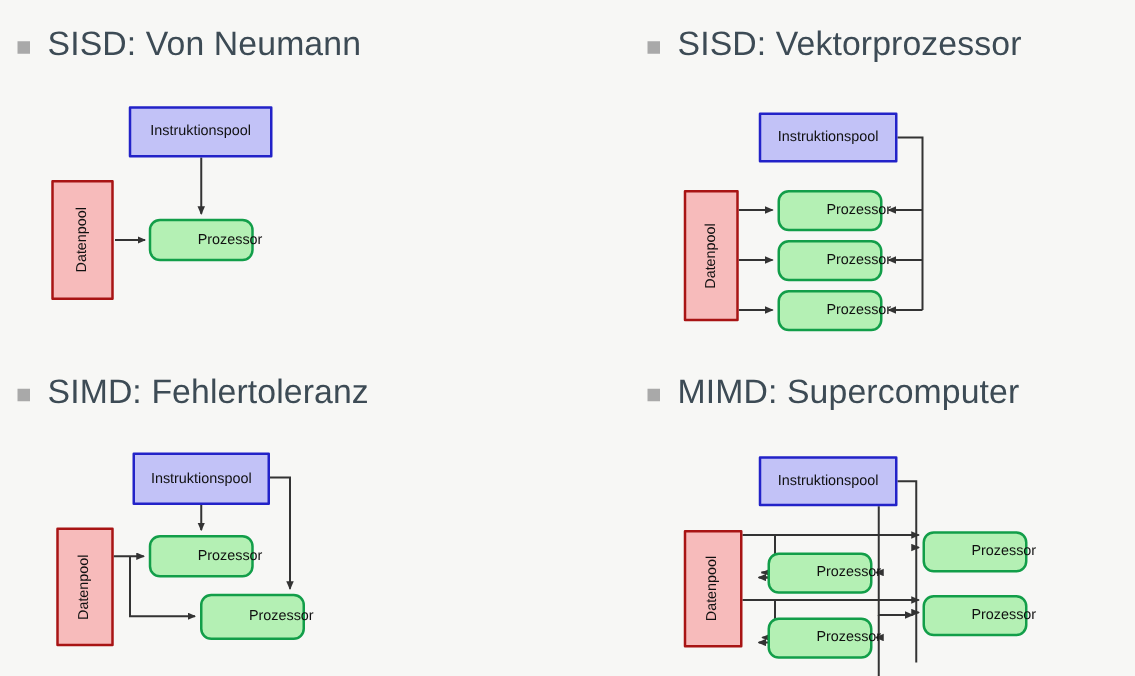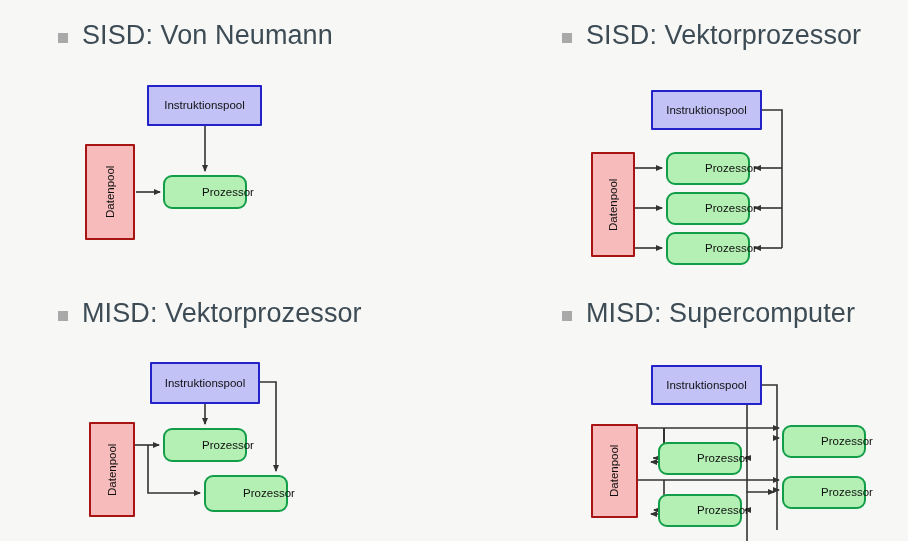--- a/index.html
+++ b/index.html
@@ -15,21 +15,20 @@
     position: relative;
   }
   .slide {
     position: absolute;
     left: 0; top: 0;
     width: 908px;
     height: 541px;
   }
   .quadrant {
     position: absolute;
-    margin-left: 44px;
   }
   .q-heading {
     position: absolute;
     display: flex;
     align-items: center;
     gap: 14px;
     white-space: nowrap;
   }
   .bullet {
     width: 10px;
@@ -138,21 +137,21 @@
     <div class="node node-instr" style="left:153px; top:90px; width:111px; height:40px;">Instruktionspool</div>
     <div class="node node-data" style="left:93px; top:152px; width:44px; height:105px;">Datenpool</div>
     <div class="node node-proc" style="left:168px; top:152px; width:84px; height:33px;">Prozessor</div>
     <div class="node node-proc" style="left:168px; top:192px; width:84px; height:33px;">Prozessor</div>
     <div class="node node-proc" style="left:168px; top:232px; width:84px; height:33px;">Prozessor</div>
   </div>
 
   <div class="quadrant" style="left:0; top:280px; width:454px; height:261px;">
     <div class="q-heading" style="left:14px; top:18px;">
       <span class="bullet"></span>
-      <span class="q-title">MISD: Vektorprozessor</span>
+      <span class="q-title">SIMD: Fehlertoleranz</span>
     </div>
 
     <svg class="edge-layer" width="454" height="261">
       <defs>
         <marker id="ah3" markerWidth="7" markerHeight="7" refX="6" refY="3" orient="auto" markerUnits="userSpaceOnUse">
           <path d="M0,0 L7,3 L0,6 z" fill="#333333"></path>
         </marker>
       </defs>
 
       <path d="M161,124 L161,144" stroke="#333333" stroke-width="1.6" fill="none" marker-end="url(#ah3)"></path>
@@ -166,21 +165,21 @@
 
     <div class="node node-instr" style="left:106px; top:82px; width:110px; height:42px;">Instruktionspool</div>
     <div class="node node-data" style="left:45px; top:142px; width:46px; height:95px;">Datenpool</div>
     <div class="node node-proc" style="left:119px; top:148px; width:84px; height:34px;">Prozessor</div>
     <div class="node node-proc" style="left:160px; top:195px; width:84px; height:37px;">Prozessor</div>
   </div>
 
   <div class="quadrant" style="left:454px; top:280px; width:454px; height:261px;">
     <div class="q-heading" style="left:64px; top:18px;">
       <span class="bullet"></span>
-      <span class="q-title">MISD: Supercomputer</span>
+      <span class="q-title">MIMD: Supercomputer</span>
     </div>
 
     <svg class="edge-layer" width="454" height="261">
       <defs>
         <marker id="ah4" markerWidth="7" markerHeight="7" refX="6" refY="3" orient="auto" markerUnits="userSpaceOnUse">
           <path d="M0,0 L7,3 L0,6 z" fill="#333333"></path>
         </marker>
       </defs>
 
       <path d="M249,125 L249,212 L276,212" stroke="#333333" stroke-width="1.6" fill="none" marker-end="url(#ah4)"></path>

